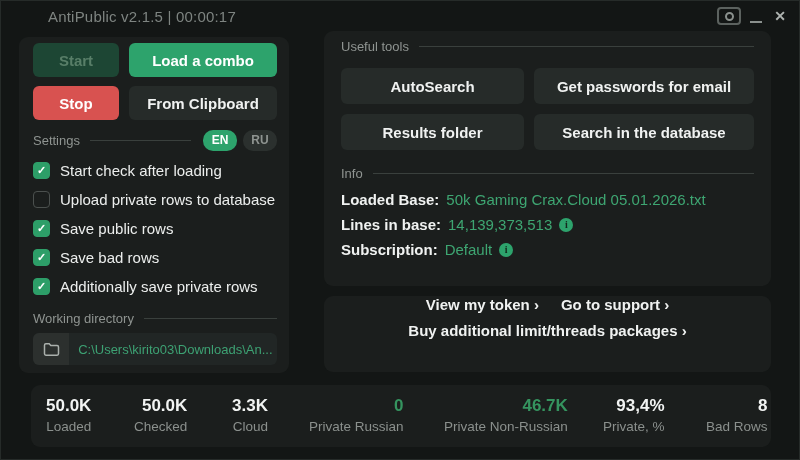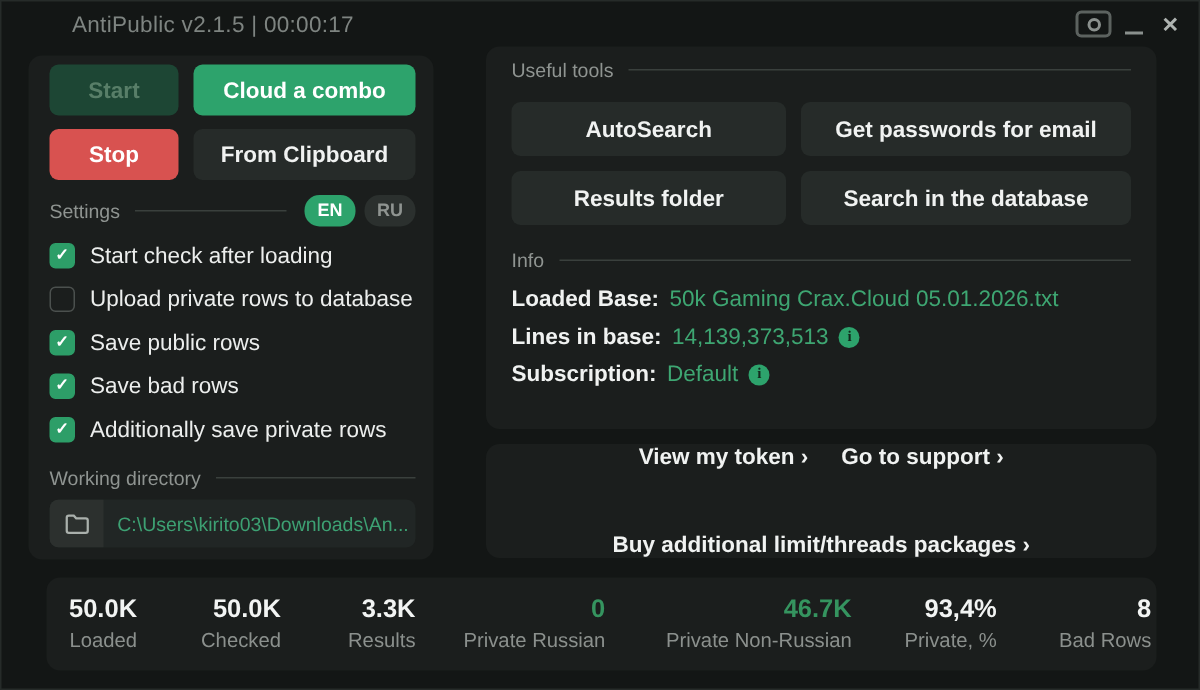--- a/index.html
+++ b/index.html
@@ -87,21 +87,21 @@
   .info-value { font-size: 15px; color: #3ea672; white-space: nowrap; }
   .info-icon {
     width: 14px; height: 14px; border-radius: 50%; background: #2da36c; color: #13291d;
     font-size: 10px; font-weight: bold; display: flex; align-items: center; justify-content: center;
     font-family: "Liberation Serif", serif; cursor: pointer;
   }
 
   
   .links-card {
     left: 323px; top: 295px; width: 447px; height: 76px;
-    display: flex; flex-direction: column; align-items: center; justify-content: space-between; gap: 9px;
+    display: flex; flex-direction: column; align-items: center; justify-content: flex-start; gap: 9px;
   }
   .links-line { display: flex; gap: 22px; }
   .app-link { font-size: 15px; font-weight: 600; color: #f0f2f1; cursor: pointer; white-space: nowrap; }
 
   
   .stats-card { left: 30px; top: 384px; width: 740px; height: 62px; }
   .stat { position: absolute; top: 11px; text-align: right; }
   .stat-value { font-size: 17px; font-weight: 600; color: #f2f4f3; }
   .stat-value.accent { color: #35945f; }
   .stat-label { margin-top: 3px; font-size: 13.5px; color: #8b908d; white-space: nowrap; }
@@ -121,21 +121,21 @@
     <div class="btn-min"></div>
     <div class="btn-close">
       <span>✕</span>
     </div>
   </div>
 </div>
 
 <div class="card left-card">
   <div class="btn-row">
     <button class="btn btn-start">Start</button>
-    <button class="btn btn-load">Cloud a combo</button>
+    <button class="btn btn-load">Load a combo</button>
   </div>
   <div class="btn-row">
     <button class="btn btn-stop">Stop</button>
     <button class="btn btn-clip">From Clipboard</button>
   </div>
 
   <div class="section-row settings-row">
     <span class="section-label">Settings</span>
     <span class="hline"></span>
     <span class="pill pill-en">EN</span>
@@ -235,21 +235,21 @@
   <div class="stat stat-1">
     <div class="stat-value">50.0K</div>
     <div class="stat-label">Loaded</div>
   </div>
   <div class="stat stat-2">
     <div class="stat-value">50.0K</div>
     <div class="stat-label">Checked</div>
   </div>
   <div class="stat stat-3">
     <div class="stat-value">3.3K</div>
-    <div class="stat-label">Results</div>
+    <div class="stat-label">Cloud</div>
   </div>
   <div class="stat stat-4">
     <div class="stat-value accent">0</div>
     <div class="stat-label">Private Russian</div>
   </div>
   <div class="stat stat-5">
     <div class="stat-value accent">46.7K</div>
     <div class="stat-label">Private Non-Russian</div>
   </div>
   <div class="stat stat-6">

